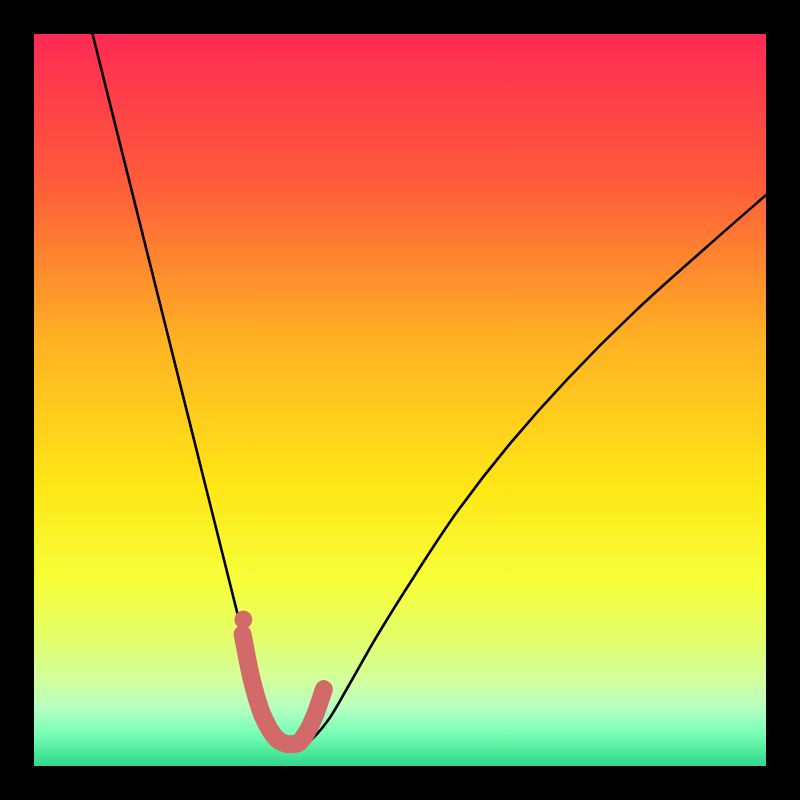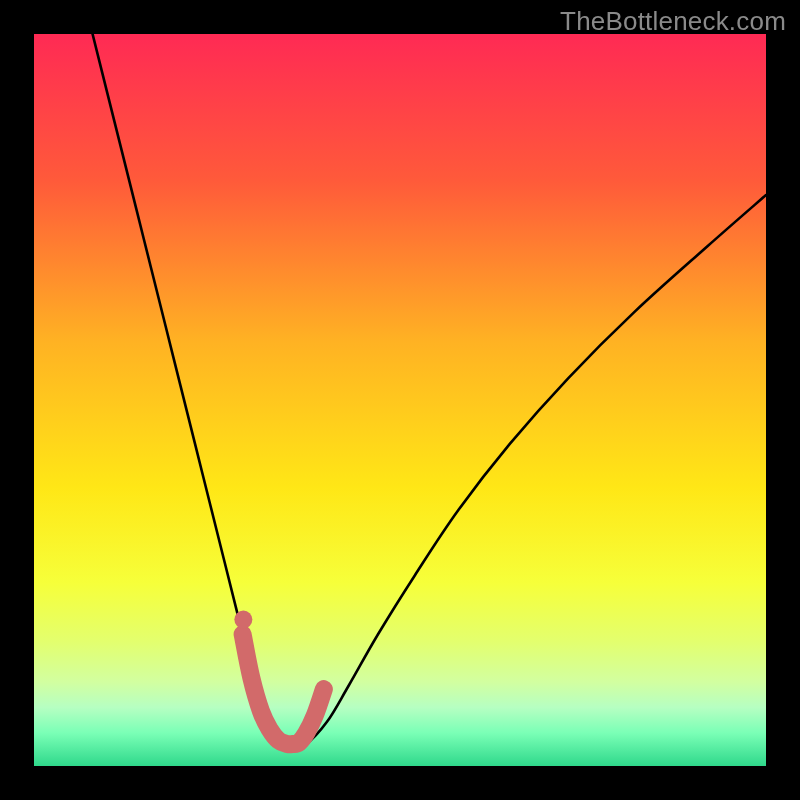--- a/index.html
+++ b/index.html
@@ -36,21 +36,20 @@
     letter-spacing: 0.2px;
   }
   svg {
     display: block;
   }
 </style>
 </head>
 <body>
 
 <div class="frame">
-  <div class="watermark">TheBottleneck.com</div>
 
   <div class="plot">
     <svg id="chart-svg" width="732" height="732" viewBox="0 0 732 732" preserveAspectRatio="none">
       <defs>
         <linearGradient id="bg-grad" x1="0" y1="0" x2="0" y2="1">
             <stop offset="0%" stop-color="#ff2a54"></stop>
             <stop offset="20%" stop-color="#ff5a3a"></stop>
             <stop offset="42%" stop-color="#ffb223"></stop>
             <stop offset="62%" stop-color="#ffe716"></stop>
             <stop offset="75%" stop-color="#f6ff3a"></stop>

